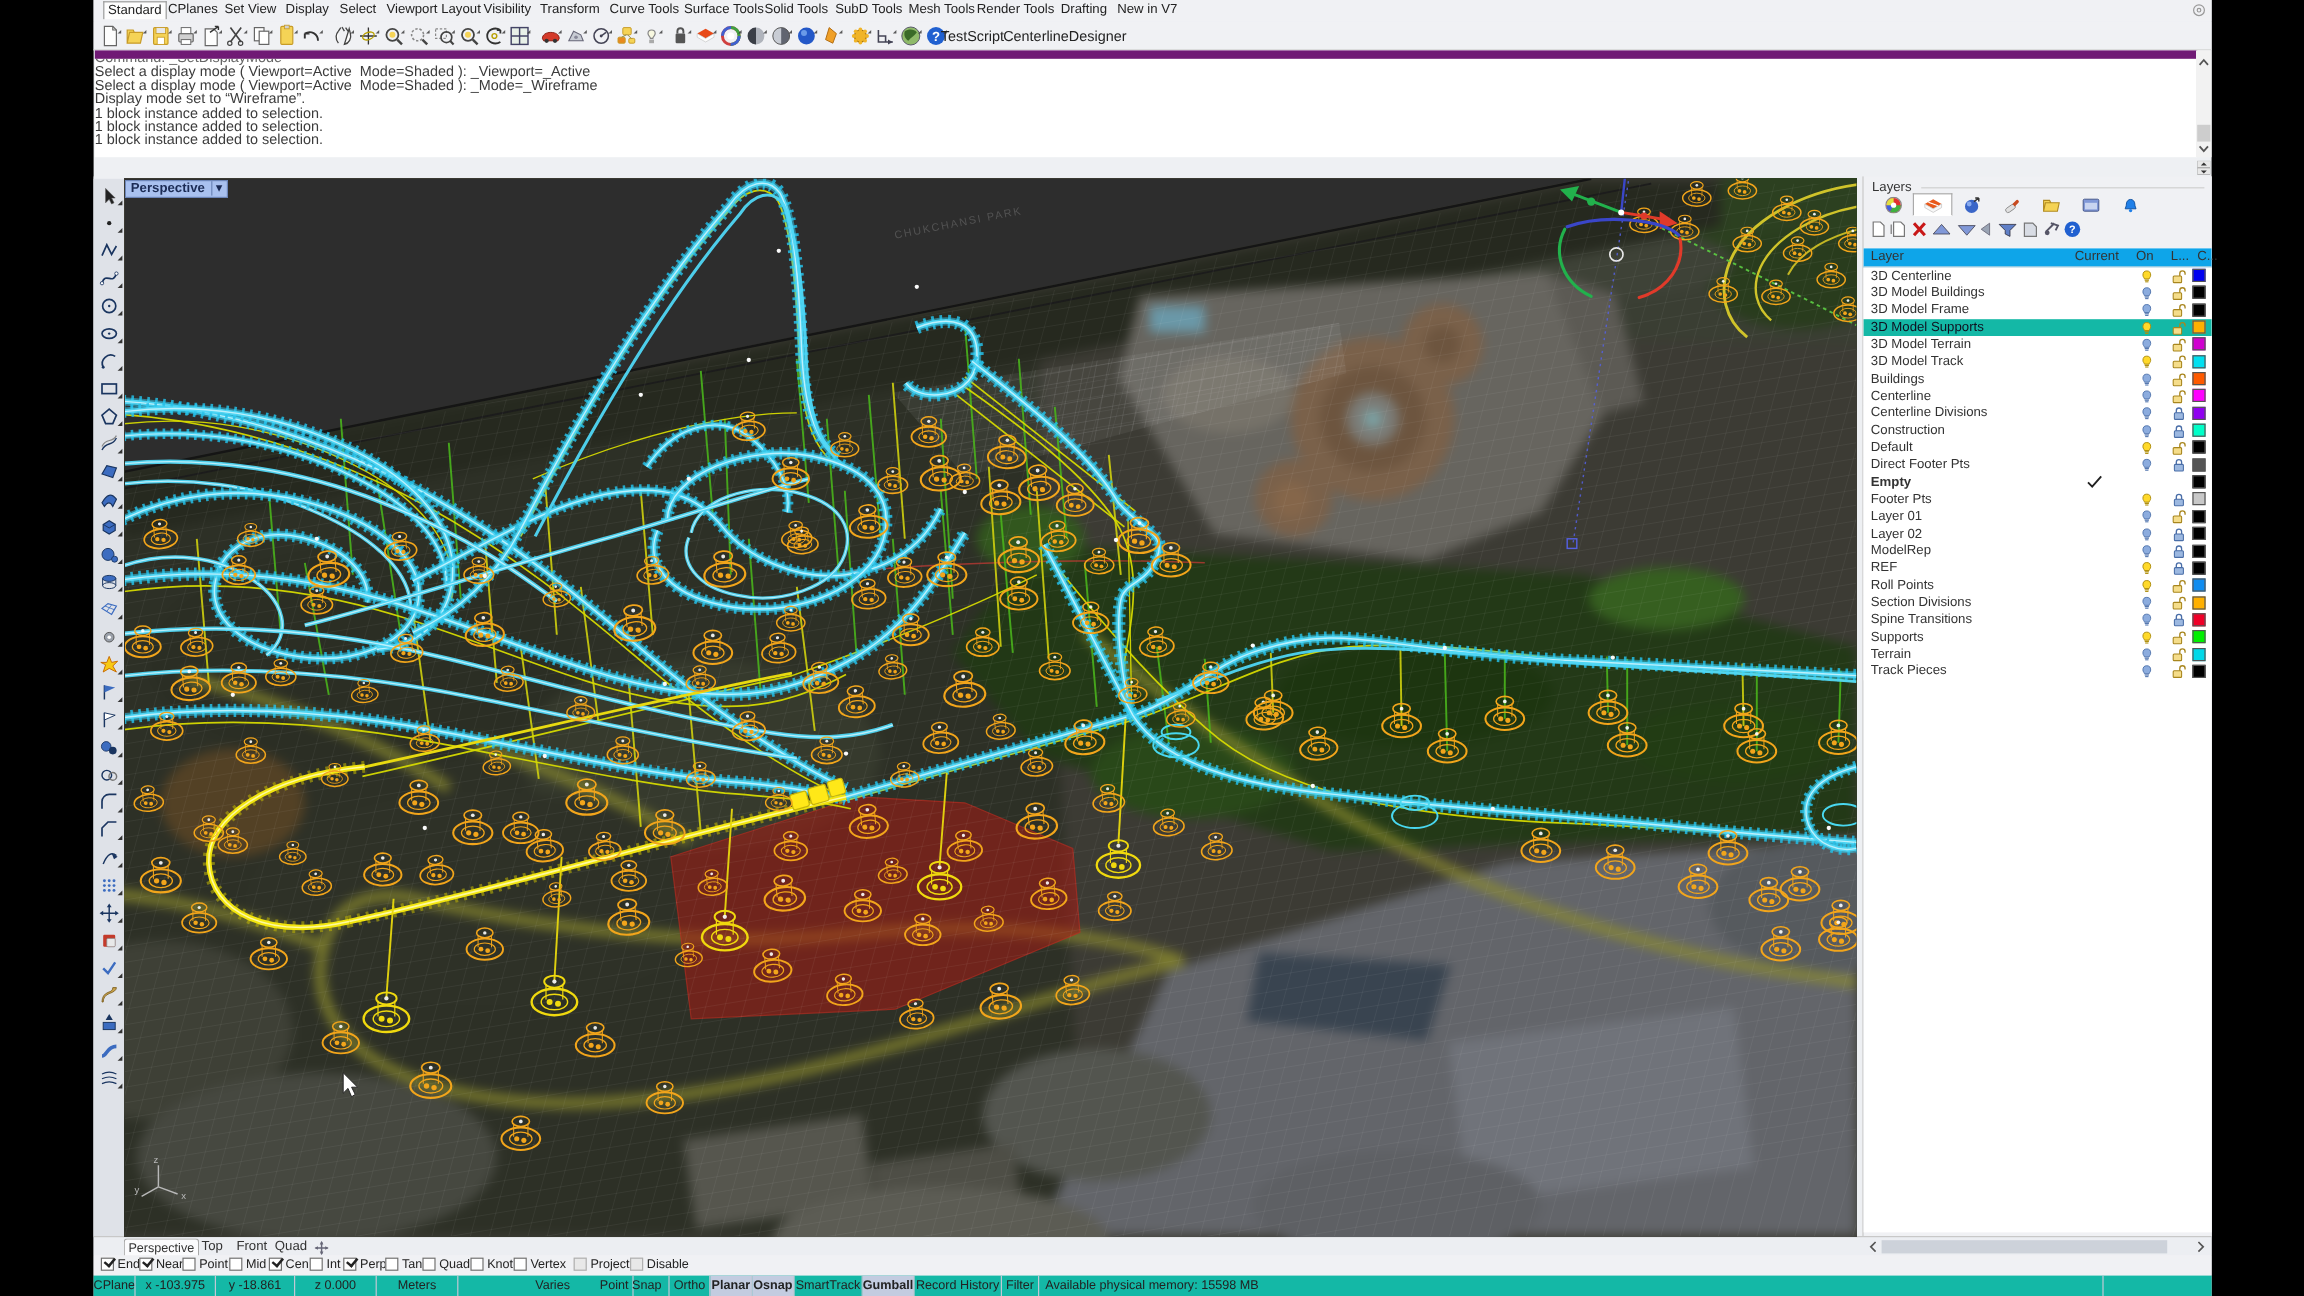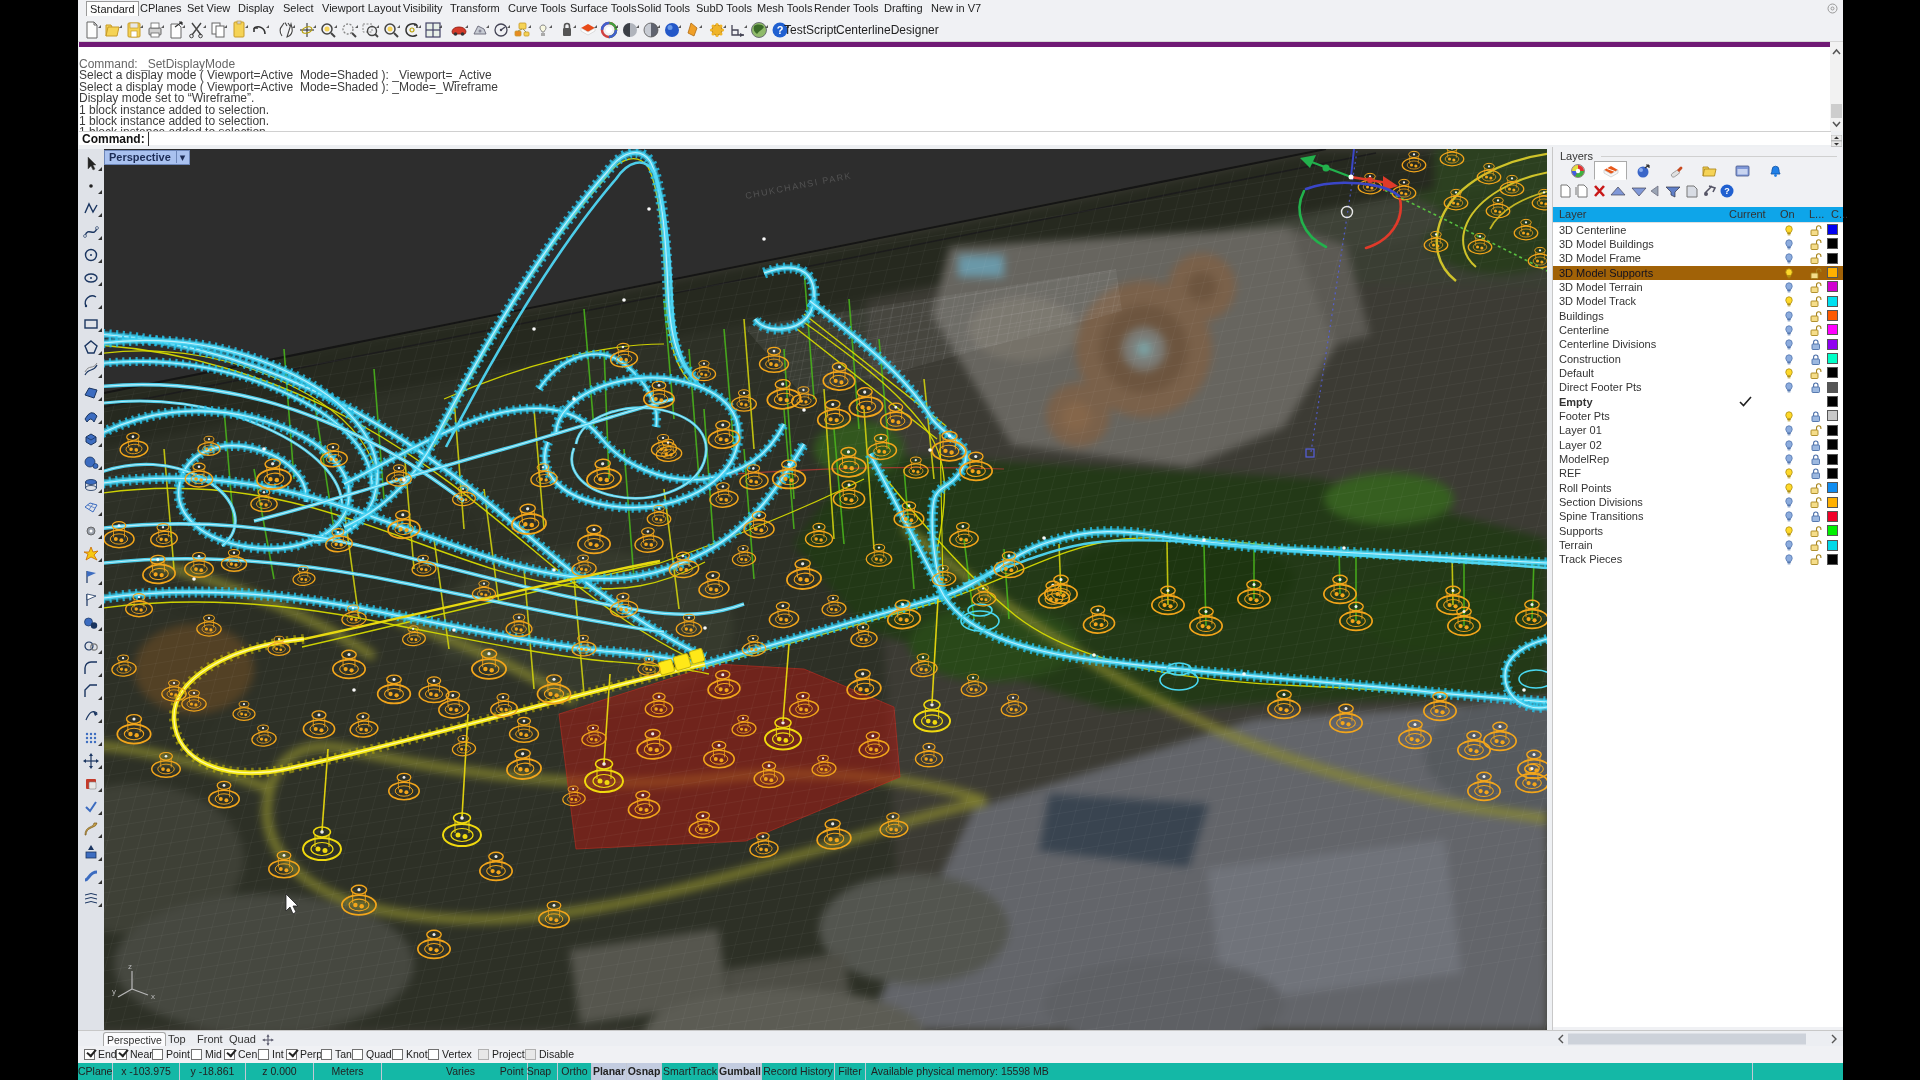--- a/index.html
+++ b/index.html
@@ -1,29 +1,29 @@
 <!DOCTYPE html>
 <html><head><meta charset="utf-8"><style>
 *{margin:0;padding:0;box-sizing:border-box}
 html,body{width:1920px;height:1080px;background:#000;overflow:hidden;font-family:"Liberation Sans",sans-serif}
 #app{position:absolute;left:78px;top:0;width:1765px;height:1080px;background:#eef0f3}
 #menubar{position:absolute;left:0;top:0;width:100%;height:18px;background:#f0f1f4;font-size:11px;color:#222}
 .mi{position:absolute;top:2px}
 #mtab{position:absolute;left:8px;top:1px;padding:1px 3px;background:#fdfdfd;border:1px solid #9a9a9a;border-bottom:none}
 #toolbar{position:absolute;left:0;top:18px;width:100%;height:24px;background:#f0f1f4;border-bottom:1px solid #d6d6d6}
-#cmd{position:absolute;left:1px;top:42px;width:1752px;height:89px;background:#fff;border-top:5px solid #701a75;overflow:hidden;font-size:12px;color:#3c3c3c;line-height:11.4px;padding-top:28px}
+#cmd{position:absolute;left:1px;top:42px;width:1752px;height:89px;background:#fff;border-top:7px solid #701a75;overflow:hidden;font-size:12px;color:#3c3c3c;line-height:11.4px;padding-top:10px}
 #cmd div{white-space:pre}
 #cmdline{position:absolute;left:1px;top:131px;width:1752px;height:14px;background:#fff;border-top:1px solid #d0d0d0;font-size:12px;color:#111;padding-left:3px}
 #cmdsb{position:absolute;left:1752px;top:42px;width:13px;height:89px;background:#f2f2f2}
 #main{position:absolute;left:0;top:147px;width:100%;height:883px;background:#eef0f3}
 #ltools{position:absolute;left:0;top:2px;width:26px;height:881px;background:#dfe2e8}
 #vplabel{position:absolute;left:26px;top:3px;height:15px;background:#a9c1ef;border:1px solid #6d86b8;font-size:11px;font-weight:bold;color:#1c2c55;padding:0 4px;line-height:13px}
 #layers{position:absolute;left:1474px;top:0;width:291px;height:883px;background:#f0f1f4;border-left:1px solid #c8c8c8}
 .lrow{position:relative;height:14.35px;font-size:11px;color:#333;background:#fff}
-.lrow.sel{background:#a16207;color:#101020}
+.lrow.sel{background:#14b8a6;color:#101020}
 .ln{position:absolute;left:6px;top:0.5px;width:160px;overflow:hidden;white-space:nowrap}
 .lc{position:absolute;left:182px;width:20px;text-align:center;top:1px}
 .lb{position:absolute;left:230px;top:0.5px}
 .ll{position:absolute;left:256px;top:0.5px}
 .ls{position:absolute;left:274px;top:1px}
 .ls span{display:inline-block;width:11px;height:11px;border:1px solid #555}
 .lhdr{position:relative;height:16px;font-size:11px;color:#333;background:#0ea5e9;border-bottom:1px solid #e0e0e0}
 .ltabrow{position:absolute;left:8px;top:14px;height:19px}
 .ltab{display:inline-block;width:33px;height:19px;text-align:center;padding-top:2px}
 .ltab.sel{background:#fff;border:1px solid #aaa;border-bottom:1px solid #fff}
@@ -250,21 +250,20 @@
       </svg></div>
     <div id="cmd">
       <div style="margin-top:-16px;color:#666">Command: _SetDisplayMode</div>
       <div>Select a display mode ( Viewport=Active  Mode=Shaded ): _Viewport=_Active</div>
       <div>Select a display mode ( Viewport=Active  Mode=Shaded ): _Mode=_Wireframe</div>
       <div>Display mode set to “Wireframe”.</div>
       <div>1 block instance added to selection.</div>
       <div>1 block instance added to selection.</div>
       <div>1 block instance added to selection.</div>
     </div>
-    <div id="cmdline"><b>Command:</b> <span style="border-left:1px solid #333">&nbsp;</span></div>
     <div id="cmdsb"><svg width="13" height="89">
         <polyline points="3,12 6.5,8 10,12" fill="none" stroke="#555" stroke-width="1.5"></polyline>
         <rect x="1" y="62" width="11" height="14" fill="#cdcdcd"></rect>
         <polyline points="3,80 6.5,84 10,80" fill="none" stroke="#555" stroke-width="1.5"></polyline>
       </svg></div>
     <div style="position:absolute;left:1753px;top:133px;width:11px;height:12px"><svg width="11" height="12">
         <rect x="0" y="0" width="11" height="5.5" fill="#e8e8e8" stroke="#999" stroke-width="0.5"></rect>
         <rect x="0" y="6" width="11" height="5.5" fill="#e8e8e8" stroke="#999" stroke-width="0.5"></rect>
         <polygon points="3,4 8,4 5.5,1.5" fill="#333"></polygon>
         <polygon points="3,8 8,8 5.5,10.5" fill="#333"></polygon>

